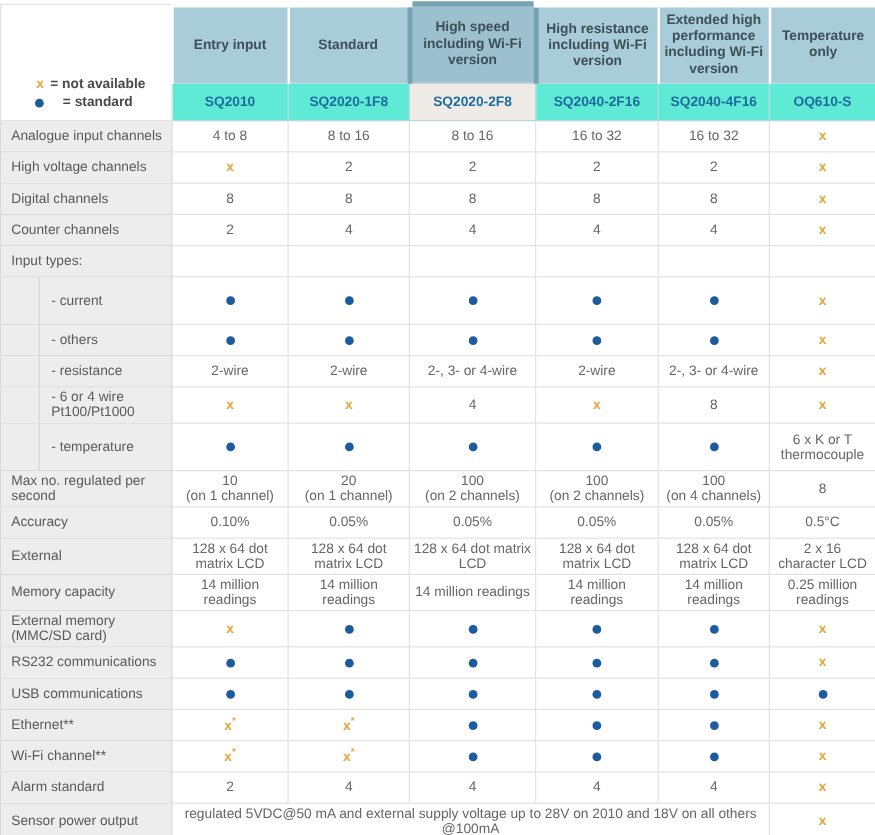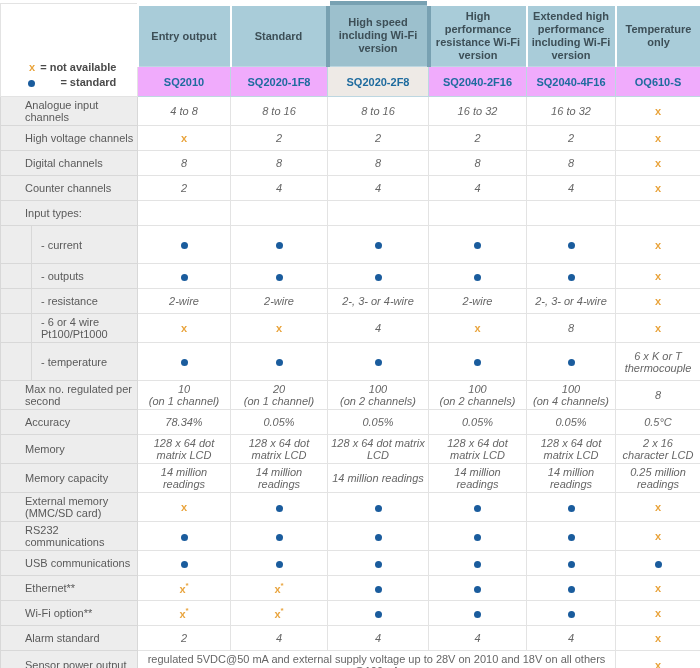--- a/index.html
+++ b/index.html
@@ -24,42 +24,42 @@
   th.colhead.hl{
     background:var(--header-hl-bg);
     border:4px solid var(--header-hl-border); border-bottom:none;
   }
   th.legend{
     background:#fff; border:1px solid var(--body-border); border-top:1px solid var(--body-border);
     vertical-align:bottom; padding:0 0 8px 0; font-weight:bold; color:#4a4a4a;
   }
   .legendbox{display:inline-grid; grid-template-columns:14px auto; column-gap:5px; row-gap:3px; align-items:center;}
   .legendbox .sym{text-align:right;}
-  .legendbox .txt{text-align:right;}
+  .legendbox .txt{text-align:center;}
   
   td.model{
-    color:var(--model-text); font-weight:bold; background:#f0abfc;
+    color:var(--model-text); font-weight:bold; background:#5eead4;
     border:1px solid var(--model-border); height:25px; cursor:pointer;
   }
   td.model.hl{background:var(--model-hl-bg);}
   
   tbody td{border:1px solid var(--body-border); background:#fff; height:20px;}
   tbody tr.tall td{height:33px;}
   tbody td.label{
-    background:var(--label-bg); text-align:left; padding-left:24px;
+    background:var(--label-bg); text-align:left; padding-left:8px;
     color:var(--label-text); border-color:var(--label-border); position:relative;
   }
   tbody td.label.indent{padding-left:40px;}
   tbody td.label.indent::after{
     content:""; position:absolute; left:30px; top:0; bottom:0; width:1px; background:var(--label-border);
   }
   .dot{display:inline-block; width:7px; height:7px; border-radius:50%; background:var(--dot-blue); vertical-align:middle;}
   .na{color:var(--na-orange); font-weight:bold;}
   .na sup{font-size:8px;}
-  .pre{white-space:pre-line;font-style:italic;}
+  .pre{white-space:pre-line;}
   td.spantext{text-align:center; background:#fff;}
 </style>
 </head>
 <body>
 
 <div class="wrap">
   <table>
     <colgroup>
       <col style="width:137px">
         <col style="width:93px">
@@ -70,24 +70,24 @@
         <col style="width:85px">
     </colgroup>
     <thead>
         <tr>
           <th class="legend" rowspan="2"><span class="legendbox">
               <span class="sym na">x</span>
               <span class="txt">= not available</span>
               <span class="sym"><span class="dot"></span></span>
               <span class="txt">= standard</span>
             </span></th>
-          <th class="colhead">Entry output</th>
+          <th class="colhead">Entry input</th>
           <th class="colhead">Standard</th>
           <th class="colhead hl">High speed including Wi-Fi version</th>
-          <th class="colhead">High performance resistance Wi-Fi version</th>
+          <th class="colhead">High resistance including Wi-Fi version</th>
           <th class="colhead">Extended high performance including Wi-Fi version</th>
           <th class="colhead">Temperature only</th>
         </tr>
         <tr>
           <td class="model">SQ2010</td>
           <td class="model">SQ2020-1F8</td>
           <td class="model hl">SQ2020-2F8</td>
           <td class="model">SQ2040-2F16</td>
           <td class="model">SQ2040-4F16</td>
           <td class="model">OQ610-S</td>
@@ -142,21 +142,21 @@
         <tr class="tall">
           <td class="label indent">- current</td>
           <td><span class="dot"></span></td>
           <td><span class="dot"></span></td>
           <td><span class="dot"></span></td>
           <td><span class="dot"></span></td>
           <td><span class="dot"></span></td>
           <td><span class="na">x</span></td>
         </tr>
         <tr>
-          <td class="label indent">- outputs</td>
+          <td class="label indent">- others</td>
           <td><span class="dot"></span></td>
           <td><span class="dot"></span></td>
           <td><span class="dot"></span></td>
           <td><span class="dot"></span></td>
           <td><span class="dot"></span></td>
           <td><span class="na">x</span></td>
         </tr>
         <tr>
           <td class="label indent">- resistance</td>
           <td><span class="pre">2-wire</span></td>
@@ -194,29 +194,29 @@
           <td><span class="pre">100
 (on 2 channels)</span></td>
           <td><span class="pre">100
 (on 2 channels)</span></td>
           <td><span class="pre">100
 (on 4 channels)</span></td>
           <td><span class="pre">8</span></td>
         </tr>
         <tr>
           <td class="label">Accuracy</td>
-          <td><span class="pre">78.34%</span></td>
+          <td><span class="pre">0.10%</span></td>
           <td><span class="pre">0.05%</span></td>
           <td><span class="pre">0.05%</span></td>
           <td><span class="pre">0.05%</span></td>
           <td><span class="pre">0.05%</span></td>
           <td><span class="pre">0.5°C</span></td>
         </tr>
         <tr>
-          <td class="label">Memory</td>
+          <td class="label">External</td>
           <td><span class="pre">128 x 64 dot matrix LCD</span></td>
           <td><span class="pre">128 x 64 dot matrix LCD</span></td>
           <td><span class="pre">128 x 64 dot matrix LCD</span></td>
           <td><span class="pre">128 x 64 dot matrix LCD</span></td>
           <td><span class="pre">128 x 64 dot matrix LCD</span></td>
           <td><span class="pre">2 x 16 character LCD</span></td>
         </tr>
         <tr>
           <td class="label">Memory capacity</td>
           <td><span class="pre">14 million readings</span></td>
@@ -256,21 +256,21 @@
         <tr>
           <td class="label">Ethernet**</td>
           <td><span class="na">x<sup>*</sup></span></td>
           <td><span class="na">x<sup>*</sup></span></td>
           <td><span class="dot"></span></td>
           <td><span class="dot"></span></td>
           <td><span class="dot"></span></td>
           <td><span class="na">x</span></td>
         </tr>
         <tr>
-          <td class="label">Wi-Fi option**</td>
+          <td class="label">Wi-Fi channel**</td>
           <td><span class="na">x<sup>*</sup></span></td>
           <td><span class="na">x<sup>*</sup></span></td>
           <td><span class="dot"></span></td>
           <td><span class="dot"></span></td>
           <td><span class="dot"></span></td>
           <td><span class="na">x</span></td>
         </tr>
         <tr>
           <td class="label">Alarm standard</td>
           <td><span class="pre">2</span></td>

